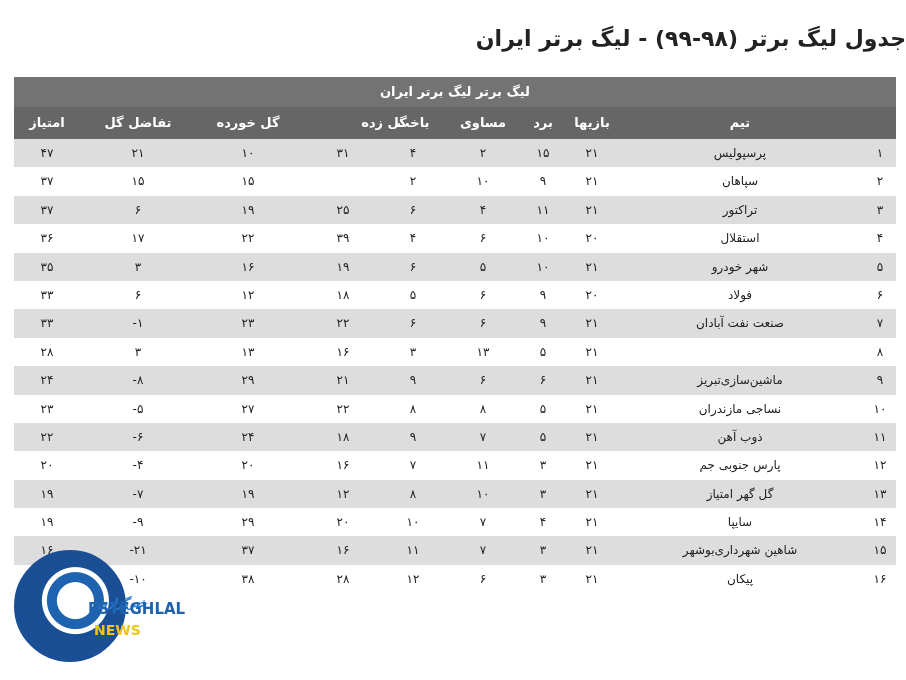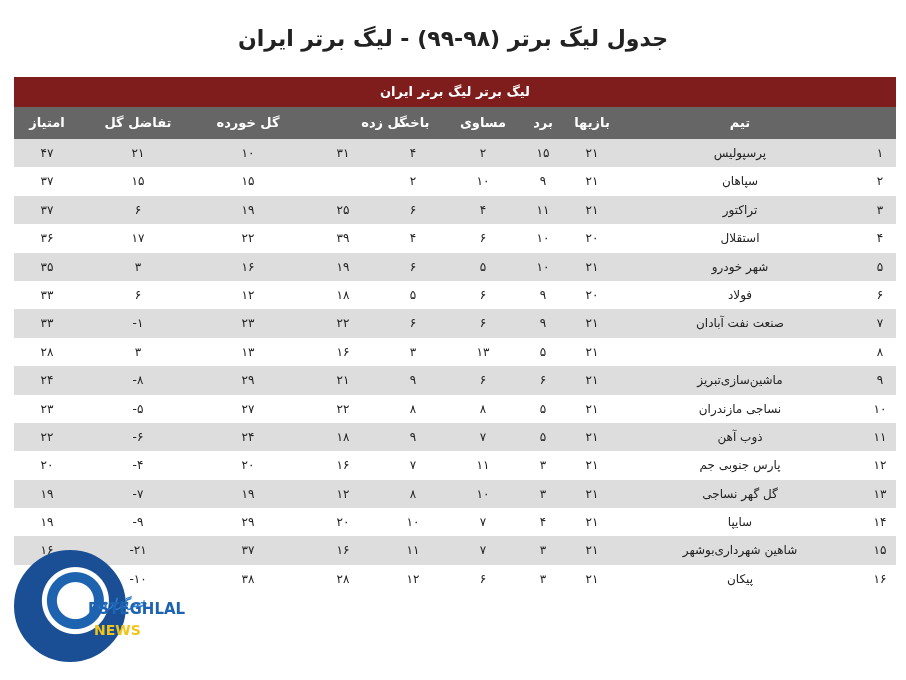--- a/index.html
+++ b/index.html
@@ -1,19 +1,19 @@
 <!DOCTYPE html>
 <html><head>
 <meta charset="utf-8">
 <style>
   html, body { margin:0; padding:0; background:#ffffff; }
   body { width:906px; height:680px; position:relative; overflow:hidden; font-family:"DejaVu Sans", sans-serif; }
-  .title { position:absolute; top:26px; left:0; width:906px; text-align:center; font-size:22px; font-weight:bold; color:#222; direction:rtl; }
+  .title { position:absolute; top:26px; left:0; width:906px; font-size:22px; font-weight:bold; color:#222; direction:rtl; }
   .table { position:absolute; left:14px; top:77px; width:882px; direction:rtl; }
-  .league-bar { height:30px; background:#7f1d1d; color:#fff; font-size:13px; font-weight:bold; text-align:center; line-height:30px; }
+  .league-bar { height:30px; background:#737373; color:#fff; font-size:13px; font-weight:bold; text-align:center; line-height:30px; }
   .head-row { height:32px; background:#666666; color:#fff; font-size:13px; font-weight:bold; }
   .row { height:28.4px; font-size:12px; color:#222; }
   .row.odd { background:#dddddd; }
   .row.even { background:#ffffff; }
   .cell { position:absolute; transform:translateX(-50%); white-space:nowrap; }
   .head-row, .row { position:relative; }
   .head-row .cell { line-height:32px; top:0; }
   .row .cell { line-height:28px; top:0; }
   .logo { position:absolute; left:14px; top:550px; width:160px; height:125px; }
   .logo-ball { position:absolute; left:0; top:0; width:108px; height:108px; border-radius:50%; background:radial-gradient(circle at 55% 45%, #ffffff 0 18px, #1e63b0 19px 28px, #ffffff 29px 33px, #1a4f95 34px); border:2px solid #1a4f95; }
@@ -179,21 +179,21 @@
         <span class="cell" style="left: 529px;">۳</span>
         <span class="cell" style="left: 469px;">۱۱</span>
         <span class="cell" style="left: 399px;">۷</span>
         <span class="cell" style="left: 329px;">۱۶</span>
         <span class="cell" style="left: 234px;">۲۰</span>
         <span class="cell" style="left: 124px; direction: ltr;">-۴</span>
         <span class="cell" style="left: 33px;">۲۰</span>
       </div>
       <div class="row odd">
         <span class="cell" style="left: 866px;">۱۳</span>
-        <span class="cell" style="left: 726px;">گل گهر نساجی</span>
+        <span class="cell" style="left: 726px;">گل گهر امتیاز</span>
         <span class="cell" style="left: 578px;">۲۱</span>
         <span class="cell" style="left: 529px;">۳</span>
         <span class="cell" style="left: 469px;">۱۰</span>
         <span class="cell" style="left: 399px;">۸</span>
         <span class="cell" style="left: 329px;">۱۲</span>
         <span class="cell" style="left: 234px;">۱۹</span>
         <span class="cell" style="left: 124px; direction: ltr;">-۷</span>
         <span class="cell" style="left: 33px;">۱۹</span>
       </div>
       <div class="row even">

